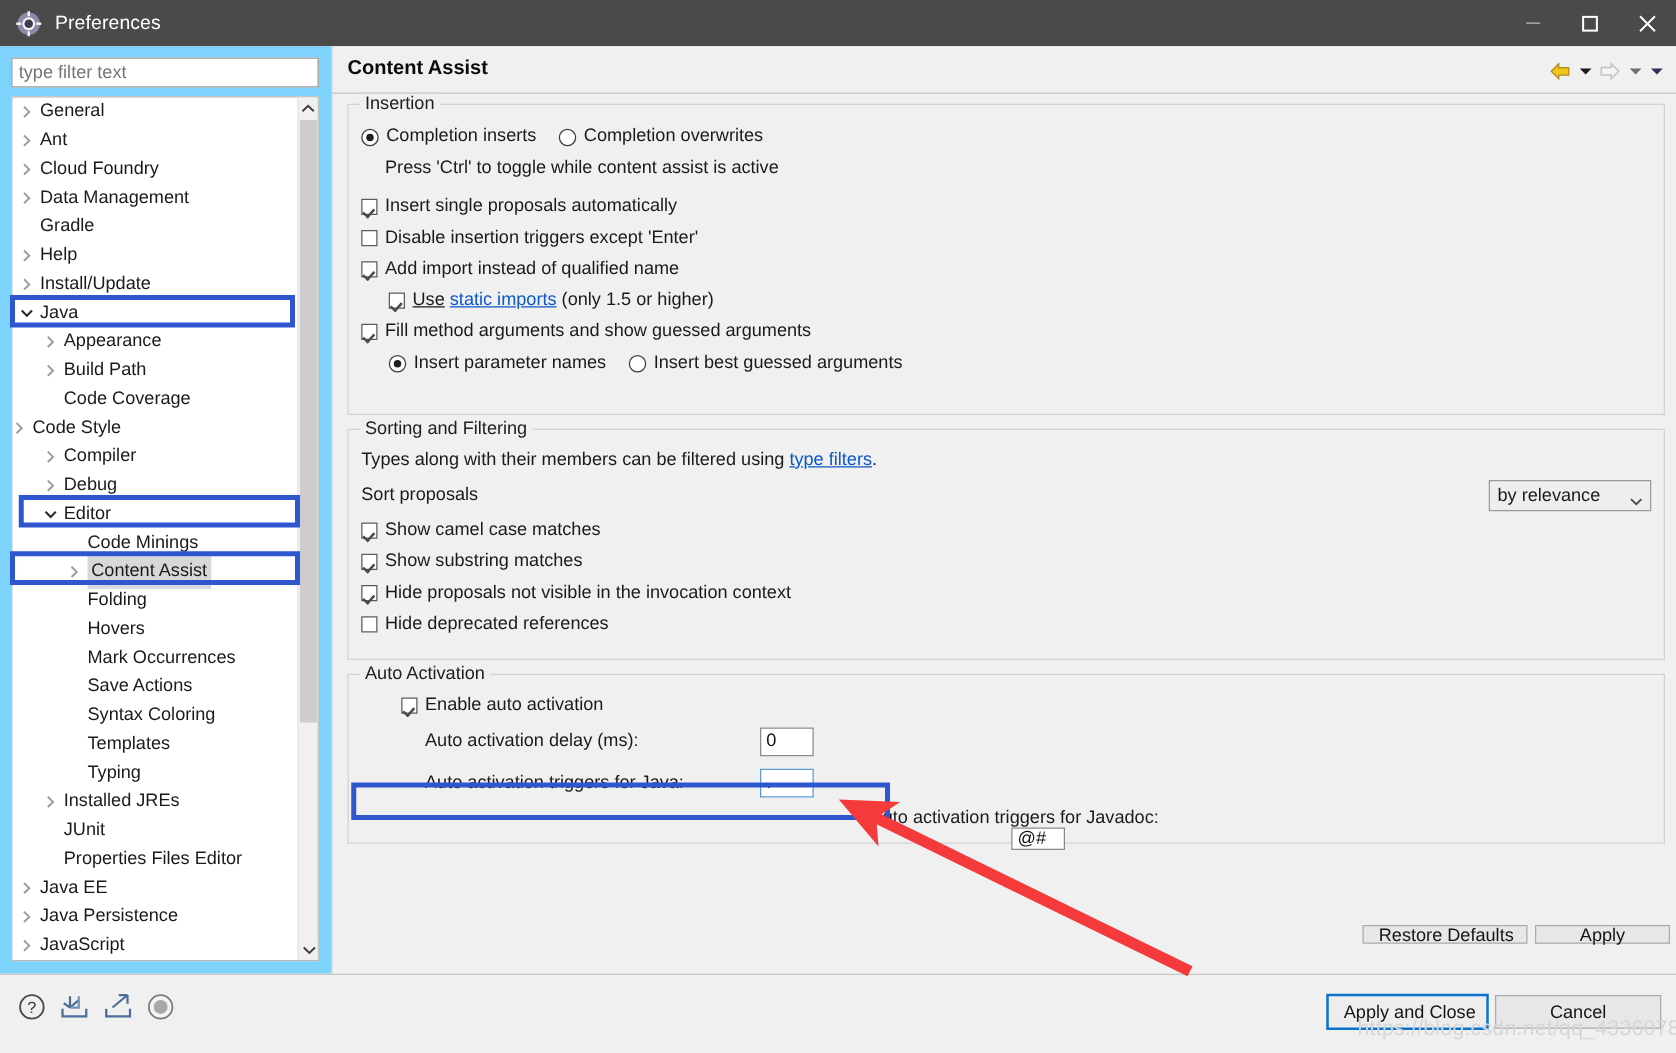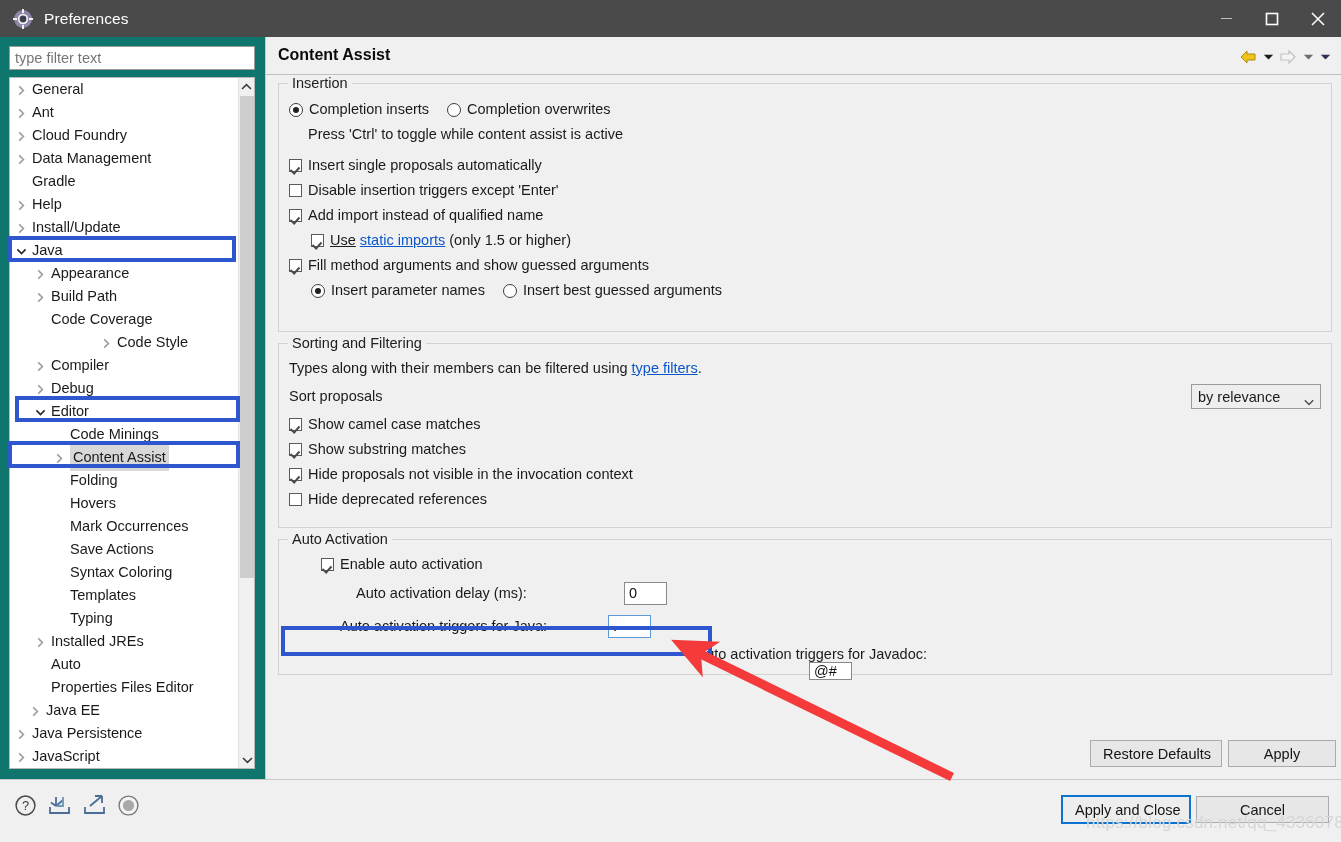--- a/index.html
+++ b/index.html
@@ -27,21 +27,21 @@
   .winbtns{ position:absolute; right:0; top:0; height:37px; display:flex; }
   .winbtn{
     width:46px; height:37px; display:flex; align-items:center; justify-content:center;
     color:#e8e8e8;
   }
   .winbtn svg{ display:block; }
 
   
   #leftpane{
     position:absolute; left:0; top:37px; width:265px; height:742px;
-    background:#0f766e;
+    background:#7dd3fc;
   }
   #filterbox{
     position:absolute; left:9px; top:9px; width:246px; height:24px;
     border:1px solid #9a9a9a; background:#ffffff;
     font-family:"Liberation Sans", sans-serif; font-size:14.5px;
     color:#6e6e6e; padding:0 5px; line-height:22px;
     outline:none;
   }
   #tree{
     position:absolute; left:9px; top:40px; width:246px; height:692px;
@@ -149,21 +149,21 @@
   .comboWrap .cchev{
     position:absolute; right:7px; top:9px; pointer-events:none;
   }
 
   
   #btmbar{
     position:absolute; left:0; top:779px; width:1341px; height:63px;
     background:#f0f0f0; border-top:1px solid #c8c8c8;
   }
   .btn{
-    border:1px solid #ababab; background:#e7e7e7; height:27px;
+    border:1px solid #ababab; background:#e7e7e7; height:15px;
     font-family:"Liberation Sans", sans-serif; font-size:14.5px; color:#141414;
     padding:0 12px; cursor:default; white-space:nowrap;
   }
   .btn.focus{ border:2px solid #0a73d0; }
   #leftIcons{ position:absolute; left:14px; top:14px; display:flex; gap:10px; align-items:center; }
 
   .hl{ position:absolute; border:4px solid #2d56cf; pointer-events:none; }
 
   #watermark{
     position:absolute; left:1086px; top:813px; width:255px;
@@ -270,21 +270,21 @@
         <div class="trow" style="padding-left: 25px;">
           <span class="arr"><svg width="11" height="11" viewBox="0 0 11 11">
               <path d="M3.2 1.4 L7.4 5.5 L3.2 9.6" stroke="#9d9d9d" stroke-width="1.6" fill="none"></path>
             </svg></span>
           <span class="lbl">Build Path</span>
         </div>
         <div class="trow" style="padding-left: 25px;">
           <span class="arr none"></span>
           <span class="lbl">Code Coverage</span>
         </div>
-        <div class="trow" style="padding-left: 25px; justify-content: center;">
+        <div class="trow" style="">
           <span class="arr"><svg width="11" height="11" viewBox="0 0 11 11">
               <path d="M3.2 1.4 L7.4 5.5 L3.2 9.6" stroke="#9d9d9d" stroke-width="1.6" fill="none"></path>
             </svg></span>
           <span class="lbl">Code Style</span>
         </div>
         <div class="trow" style="padding-left: 25px;">
           <span class="arr"><svg width="11" height="11" viewBox="0 0 11 11">
               <path d="M3.2 1.4 L7.4 5.5 L3.2 9.6" stroke="#9d9d9d" stroke-width="1.6" fill="none"></path>
             </svg></span>
           <span class="lbl">Compiler</span>
@@ -340,27 +340,27 @@
           <span class="lbl">Typing</span>
         </div>
         <div class="trow" style="padding-left: 25px;">
           <span class="arr"><svg width="11" height="11" viewBox="0 0 11 11">
               <path d="M3.2 1.4 L7.4 5.5 L3.2 9.6" stroke="#9d9d9d" stroke-width="1.6" fill="none"></path>
             </svg></span>
           <span class="lbl">Installed JREs</span>
         </div>
         <div class="trow" style="padding-left: 25px;">
           <span class="arr none"></span>
-          <span class="lbl">Auto</span>
+          <span class="lbl">JUnit</span>
         </div>
         <div class="trow" style="padding-left: 25px;">
           <span class="arr none"></span>
           <span class="lbl">Properties Files Editor</span>
         </div>
-        <div class="trow" style="padding-left: 20px;">
+        <div class="trow" style="padding-left: 6px;">
           <span class="arr"><svg width="11" height="11" viewBox="0 0 11 11">
               <path d="M3.2 1.4 L7.4 5.5 L3.2 9.6" stroke="#9d9d9d" stroke-width="1.6" fill="none"></path>
             </svg></span>
           <span class="lbl">Java EE</span>
         </div>
         <div class="trow" style="padding-left: 6px;">
           <span class="arr"><svg width="11" height="11" viewBox="0 0 11 11">
               <path d="M3.2 1.4 L7.4 5.5 L3.2 9.6" stroke="#9d9d9d" stroke-width="1.6" fill="none"></path>
             </svg></span>
           <span class="lbl">Java Persistence</span>
@@ -518,21 +518,21 @@
 
     <div class="group" style="height:136px;padding-left:42px;">
       <div class="gtitle">Auto Activation</div>
 
       <div class="row" style="margin-top:-2px;">
         <span class="cb on"></span>
         <span class="lbltxt">Enable auto activation</span>
       </div>
 
       <div class="row tall indent1" style="margin-top:3px;">
-        <span class="fieldlabel" style="width:268px;margin-left:16px;">Auto activation delay (ms):</span>
+        <span class="fieldlabel" style="width:268px;">Auto activation delay (ms):</span>
         <input class="textin" style="width: 43px;" value="0">
       </div>
 
       <div class="row tall indent1" style="margin-top:7px;">
         <span class="fieldlabel" style="width:268px;">Auto activation triggers for Java:</span>
         <input class="textin" style="width: 43px; border-color: rgb(91, 155, 213);" value=".">
       </div>
 
       <div class="row tall indent1" style="margin-top:7px;flex-direction:column;">
         <span class="fieldlabel" style="width:268px;">Auto activation triggers for Javadoc:</span>

